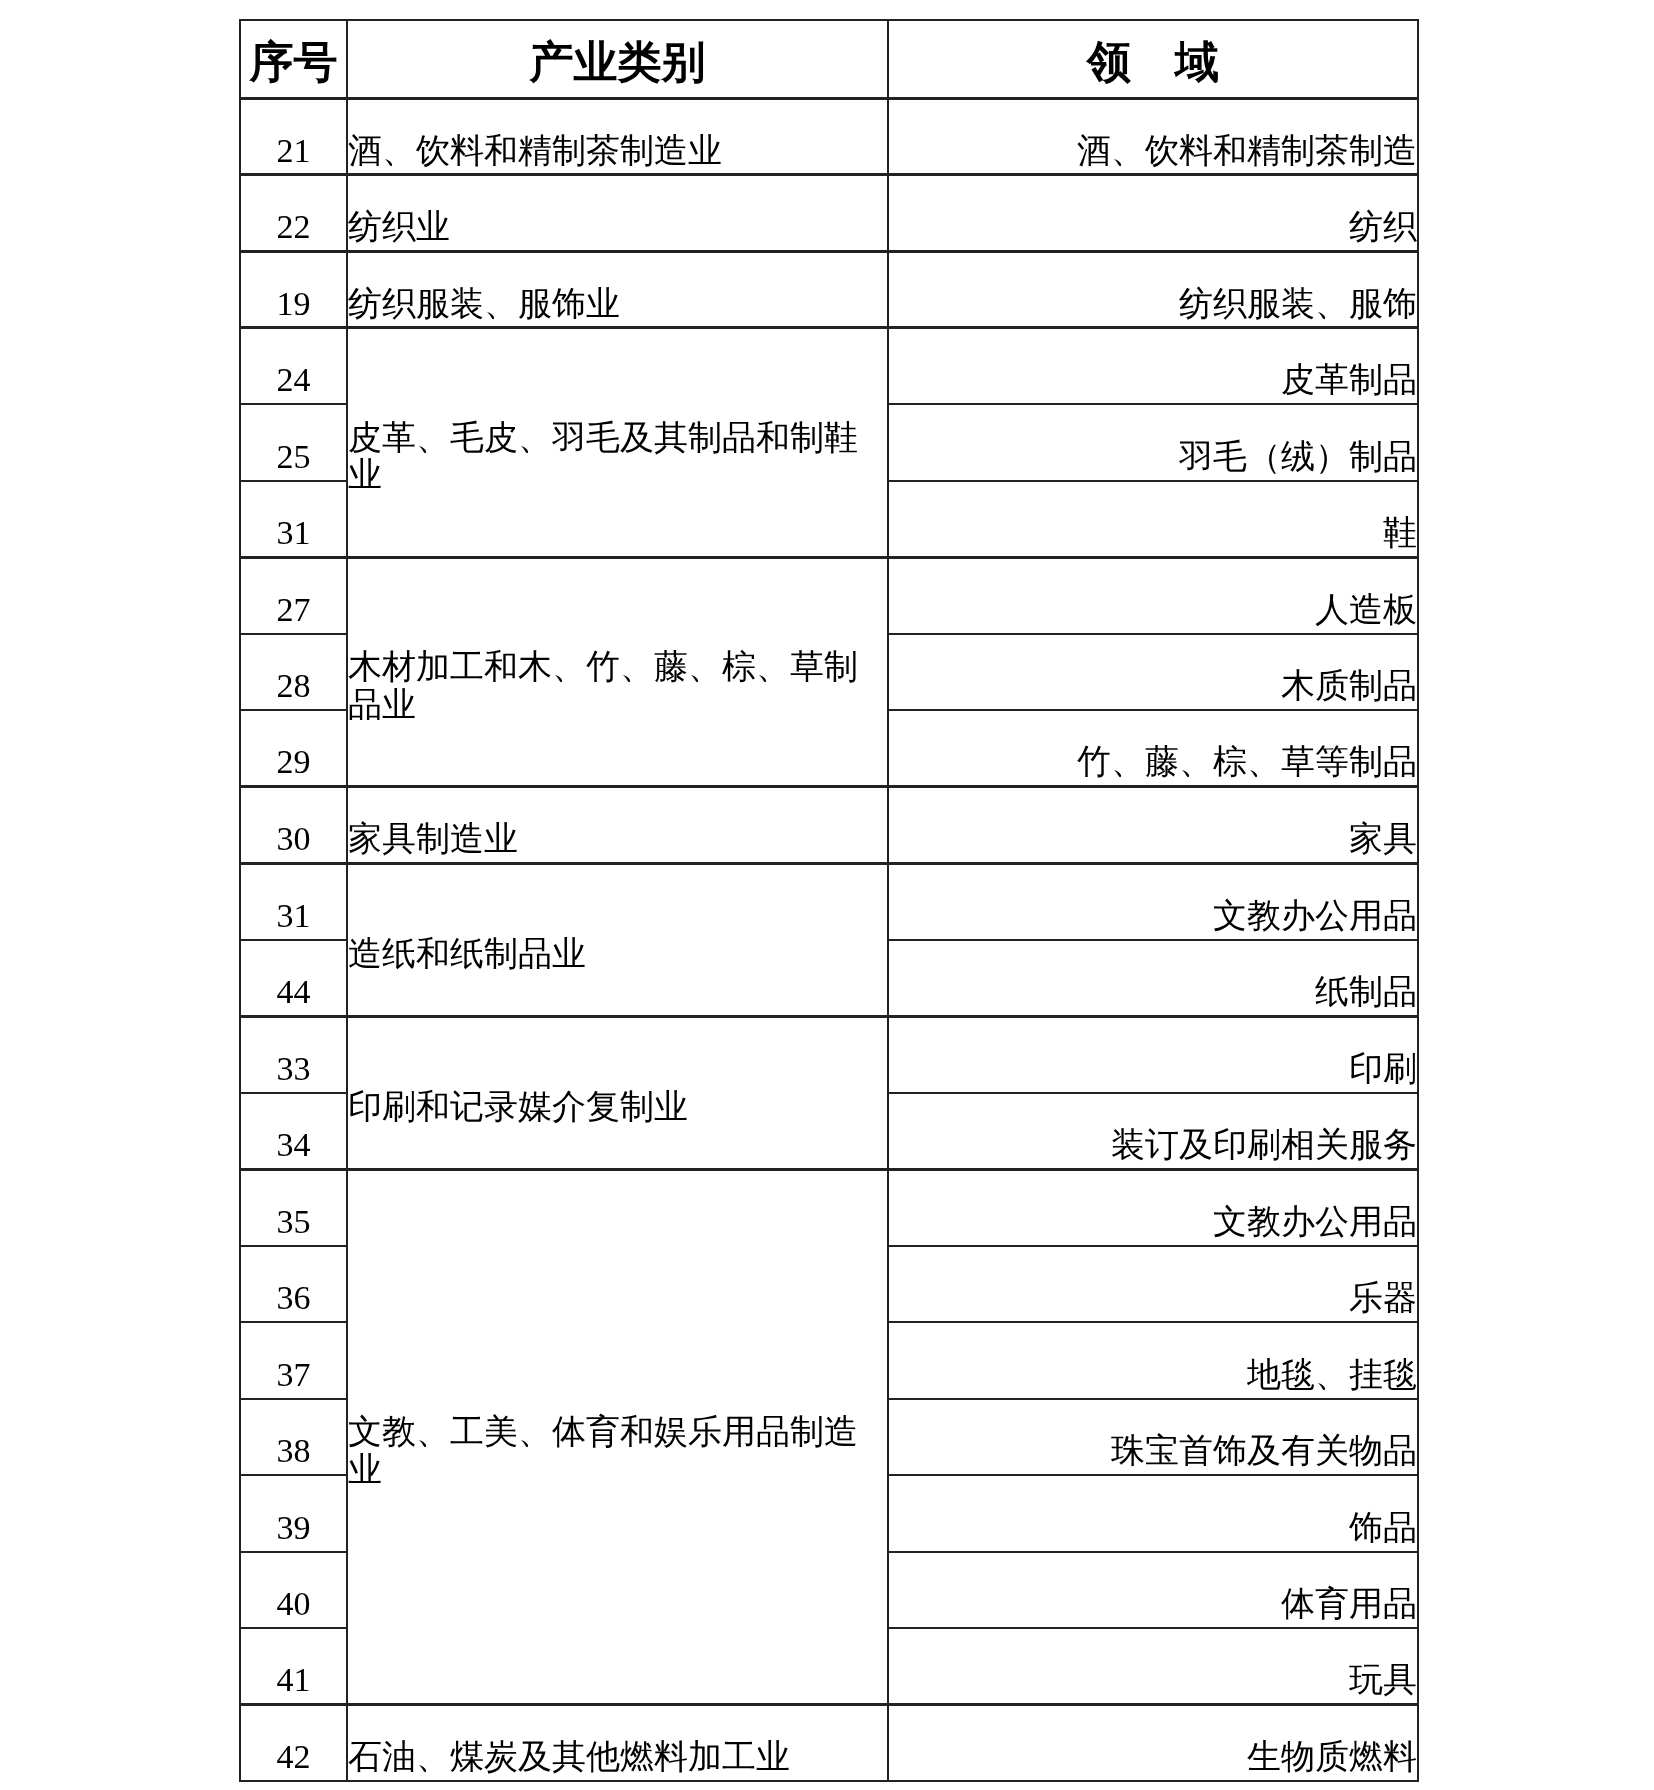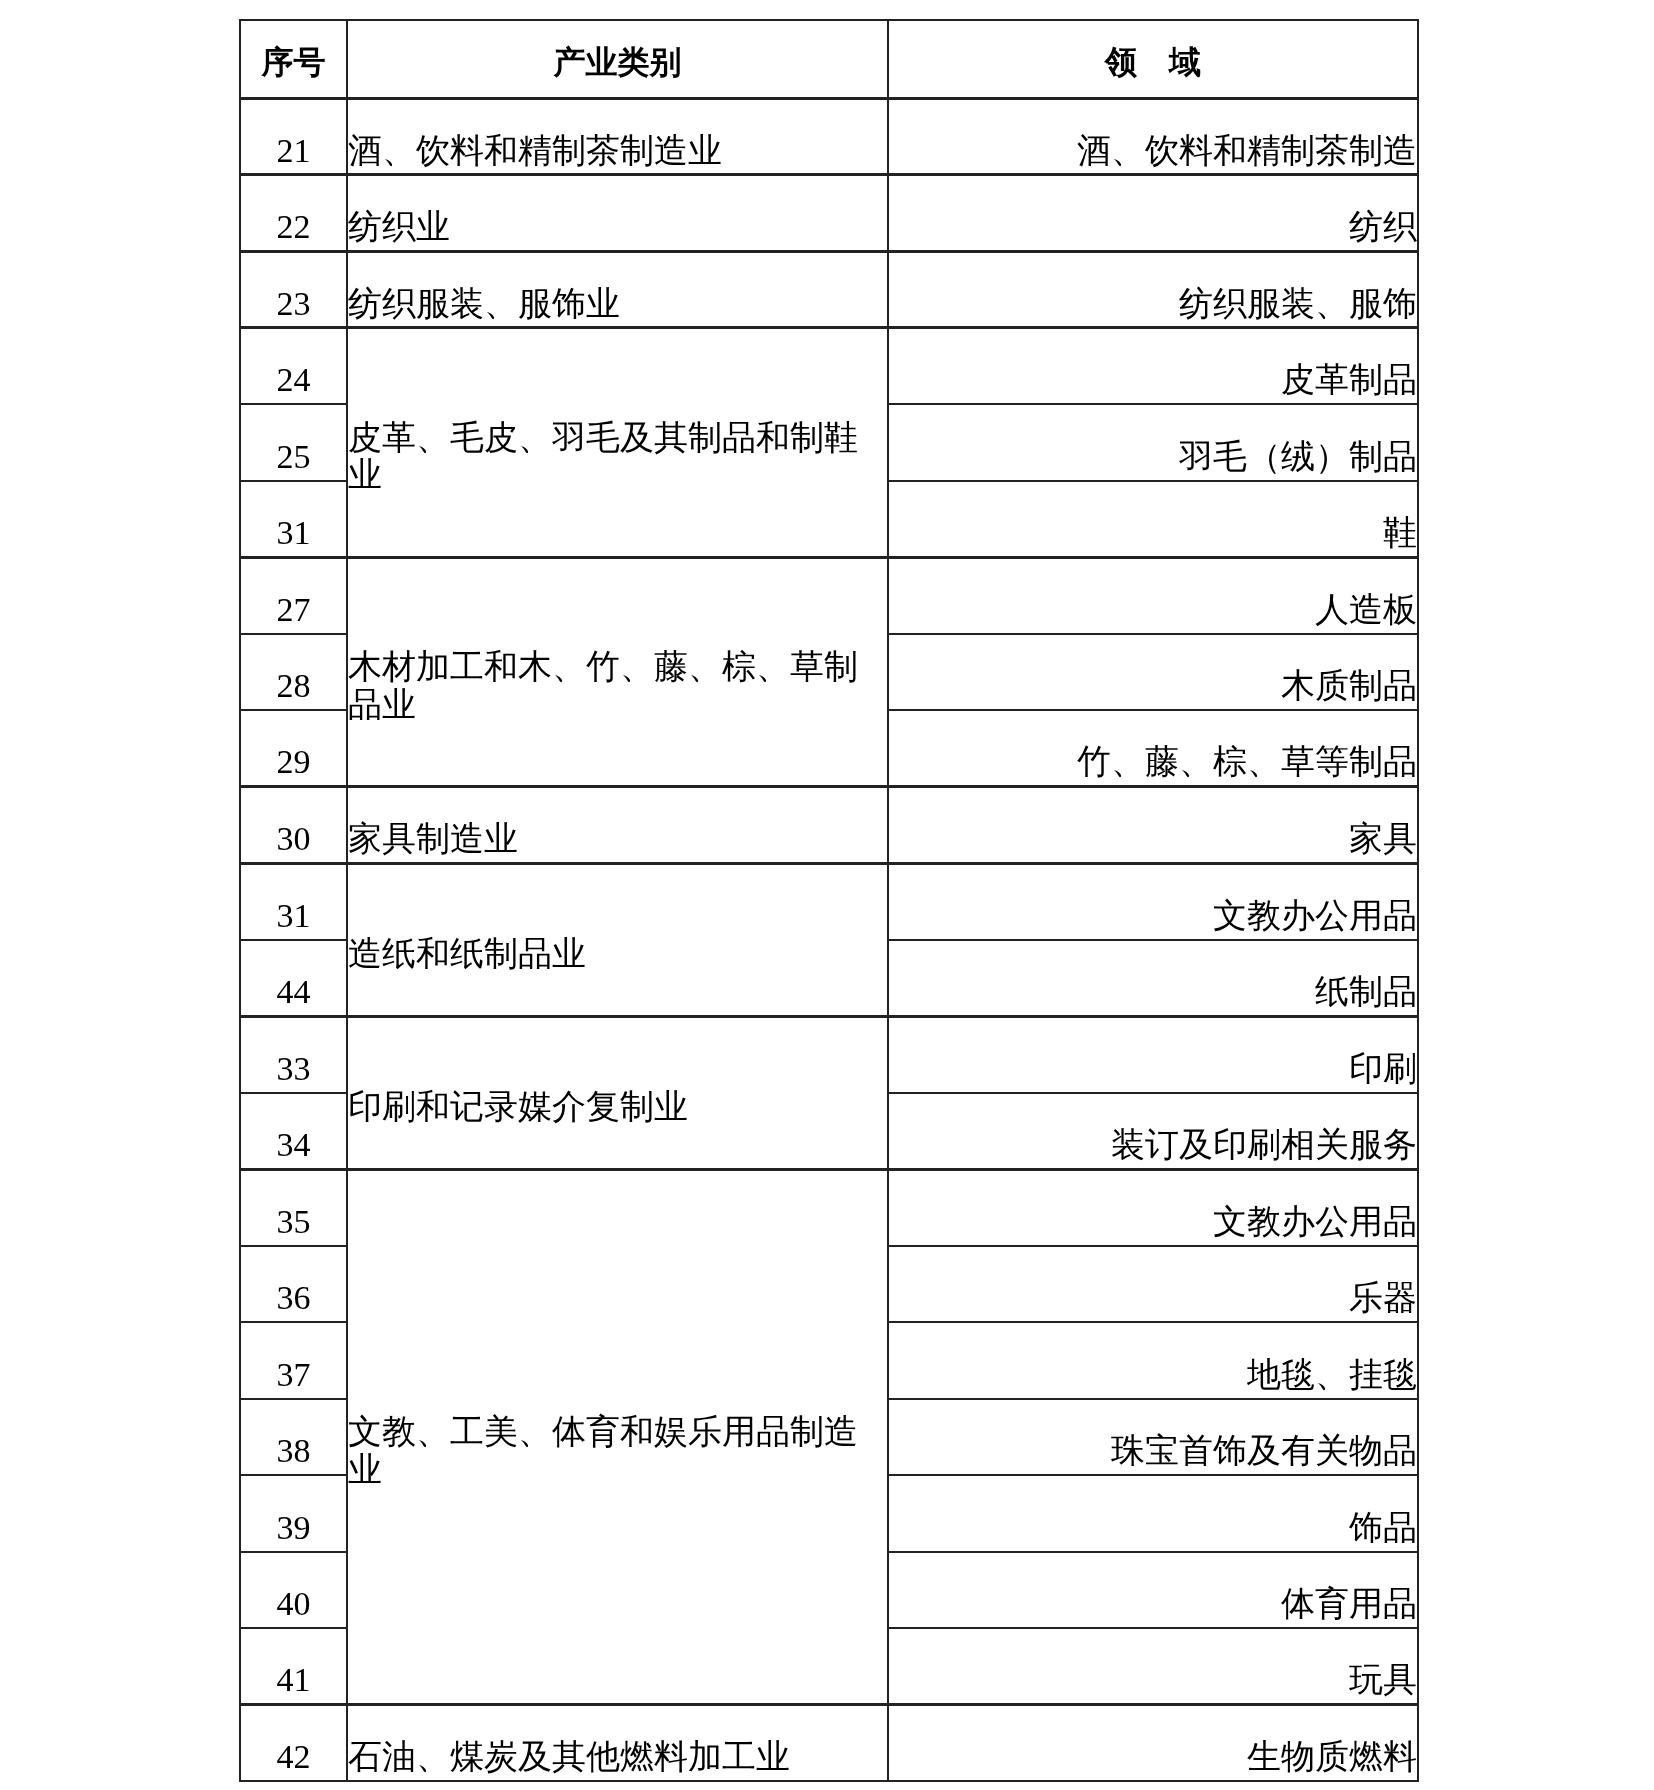--- a/index.html
+++ b/index.html
@@ -33,21 +33,21 @@
     vertical-align: middle;
     padding: 0;
     overflow: hidden;
   }
 
   
   table.industry-table thead tr { height: 78px; }
   table.industry-table th {
     font-family: "Liberation Sans", "DejaVu Sans", sans-serif;
     font-weight: bold;
-    font-size: 32px;
+    font-size: 44px;
     text-align: center;
     border-bottom: 3px solid #222222;
     padding-top: 8px;
   }
 
   
   table.industry-table tbody tr { height: 76.5px; }
   table.industry-table tbody tr.group-start td { border-top: 3px solid #222222; }
 
   table.industry-table td {
@@ -93,21 +93,21 @@
           <td class="c-no">21</td>
           <td class="c-ind" rowspan="1">酒、饮料和精制茶制造业</td>
           <td class="c-field">酒、饮料和精制茶制造</td>
         </tr>
         <tr class="group-start">
           <td class="c-no">22</td>
           <td class="c-ind" rowspan="1">纺织业</td>
           <td class="c-field">纺织</td>
         </tr>
         <tr class="group-start">
-          <td class="c-no">23</td>
+          <td class="c-no">19</td>
           <td class="c-ind" rowspan="1">纺织服装、服饰业</td>
           <td class="c-field">纺织服装、服饰</td>
         </tr>
         <tr class="group-start">
           <td class="c-no">24</td>
           <td class="c-ind" rowspan="3">皮革、毛皮、羽毛及其制品和制鞋业</td>
           <td class="c-field">皮革制品</td>
         </tr>
         <tr>
           <td class="c-no">25</td>

